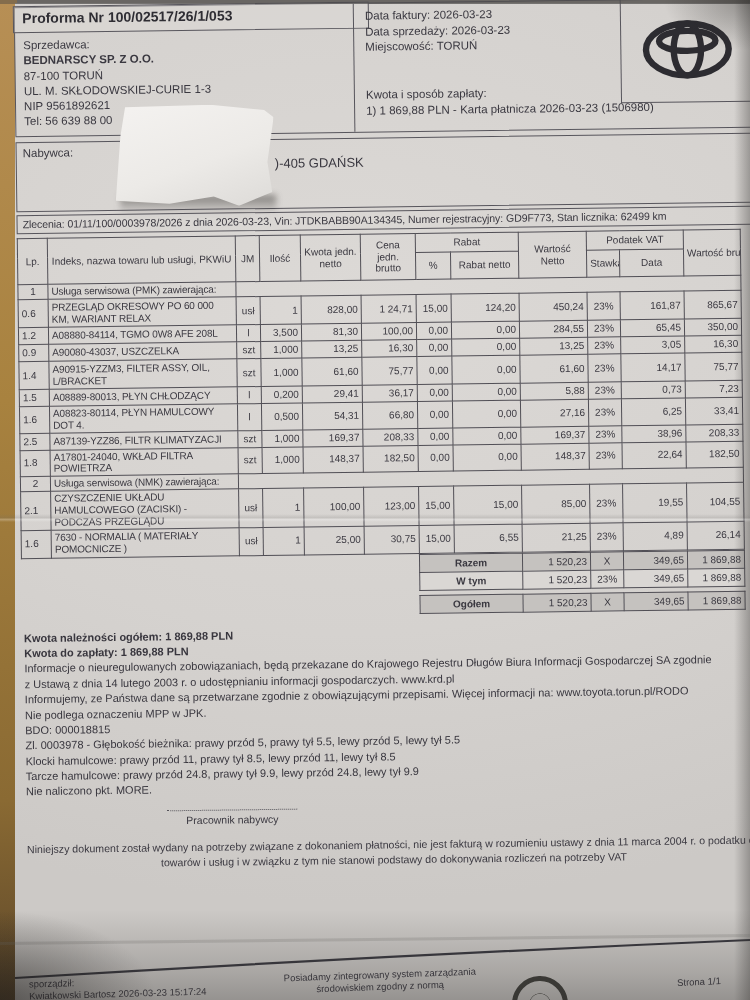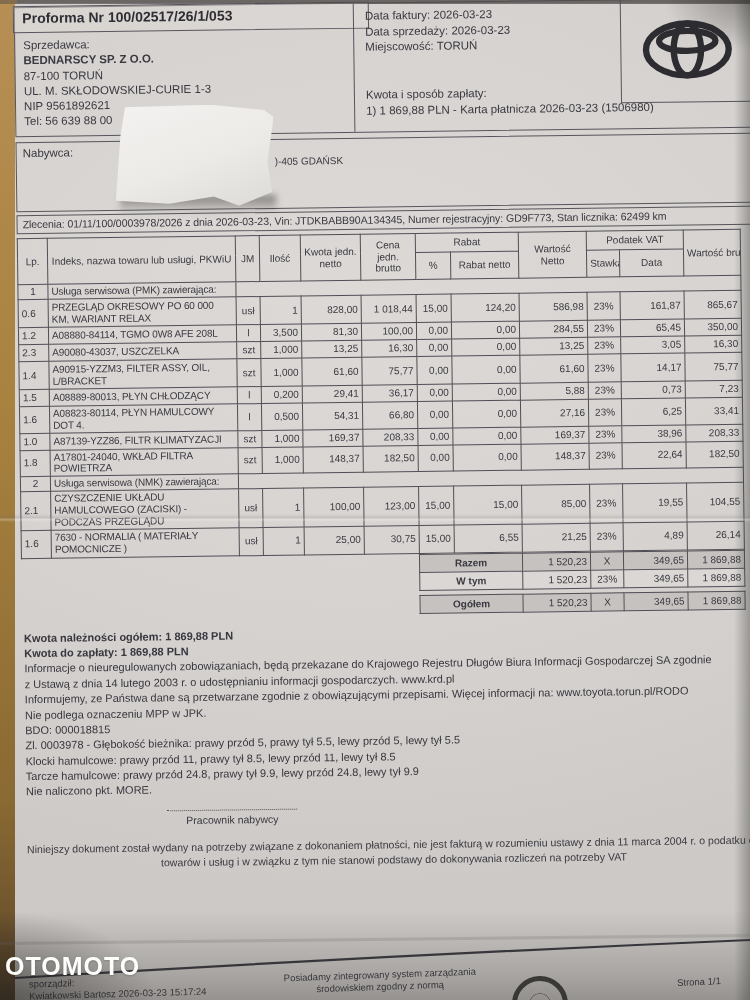--- a/index.html
+++ b/index.html
@@ -43,21 +43,21 @@
   .hdr-div{position:absolute;left:338px;top:0;bottom:0;width:0;border-left:1.4px solid #57555c;}
   .dates{position:absolute;left:350px;top:5px;font-size:11.5px;line-height:1.35;}
   .pay{position:absolute;left:350px;top:84px;font-size:11.5px;line-height:1.35;}
   .logo-cell{position:absolute;right:-1.6px;top:-1.6px;width:132px;height:104px;
     border-left:1.4px solid #57555c;border-bottom:1.4px solid #57555c;
     display:flex;align-items:center;justify-content:center;}
 
   
   .buyer-box{position:relative;margin-top:5px;height:68px;font-size:11.5px;}
   .buyer-label{position:absolute;left:6px;top:4px;}
-  .buyer-frag{position:absolute;left:258px;top:16px;font-size:10px;text-align:center;}
+  .buyer-frag{position:absolute;left:258px;top:16px;font-size:13px;text-align:center;}
   .order-box{margin-top:3px;padding:2px 5px 3px 5px;font-size:10.6px;letter-spacing:-0.1px;}
 
   
   .cover{position:absolute;left:100px;top:100px;width:158px;height:104px;z-index:6;
     background:linear-gradient(160deg,#f4f2f0 0%,#eceae7 55%,#dcdad7 100%);
     clip-path:polygon(6% 2%,60% 0,94% 5%,100% 12%,96% 55%,99% 84%,78% 97%,62% 88%,34% 95%,0 92%,3% 30%);
     transform:rotate(0.6deg);}
   .cover-shadow{position:absolute;left:104px;top:190px;width:156px;height:17px;z-index:5;
     background:linear-gradient(180deg,rgba(52,50,47,0.55),rgba(52,50,47,0.05));
     filter:blur(3px);transform:rotate(0.8deg);}
@@ -194,44 +194,44 @@
             <td class="c">1</td>
             <td class="name">Usługa serwisowa (PMK) zawierająca:</td>
             <td colspan="10"></td>
           </tr>
           <tr class="double">
             <td>0.6</td>
             <td class="name">PRZEGLĄD OKRESOWY PO 60 000 KM, WARIANT RELAX</td>
             <td class="c">usł</td>
             <td class="r">1</td>
             <td class="r">828,00</td>
-            <td class="r">1 018,44</td>
+            <td class="r">1 24,71</td>
             <td class="r">15,00</td>
             <td class="r">124,20</td>
-            <td class="r">586,98</td>
+            <td class="r">450,24</td>
             <td class="c">23%</td>
             <td class="r">161,87</td>
             <td class="r">865,67</td>
           </tr>
           <tr class="single">
             <td>1.2</td>
             <td class="name">A08880-84114, TGMO 0W8 AFE 208L</td>
             <td class="c">l</td>
             <td class="r">3,500</td>
             <td class="r">81,30</td>
             <td class="r">100,00</td>
             <td class="r">0,00</td>
             <td class="r">0,00</td>
             <td class="r">284,55</td>
             <td class="c">23%</td>
             <td class="r">65,45</td>
             <td class="r">350,00</td>
           </tr>
           <tr class="single">
-            <td>2.3</td>
+            <td>0.9</td>
             <td class="name">A90080-43037, USZCZELKA</td>
             <td class="c">szt</td>
             <td class="r">1,000</td>
             <td class="r">13,25</td>
             <td class="r">16,30</td>
             <td class="r">0,00</td>
             <td class="r">0,00</td>
             <td class="r">13,25</td>
             <td class="c">23%</td>
             <td class="r">3,05</td>
@@ -273,21 +273,21 @@
             <td class="r">54,31</td>
             <td class="r">66,80</td>
             <td class="r">0,00</td>
             <td class="r">0,00</td>
             <td class="r">27,16</td>
             <td class="c">23%</td>
             <td class="r">6,25</td>
             <td class="r">33,41</td>
           </tr>
           <tr class="single">
-            <td>1.0</td>
+            <td>2.5</td>
             <td class="name">A87139-YZZ86, FILTR KLIMATYZACJI</td>
             <td class="c">szt</td>
             <td class="r">1,000</td>
             <td class="r">169,37</td>
             <td class="r">208,33</td>
             <td class="r">0,00</td>
             <td class="r">0,00</td>
             <td class="r">169,37</td>
             <td class="c">23%</td>
             <td class="r">38,96</td>
@@ -427,21 +427,20 @@
       <div>Kwiatkowski Bartosz 2026-03-23 15:17:24</div>
     </div>
     <div class="pf-center">
       <div>Posiadamy zintegrowany system zarządzania</div>
       <div>środowiskiem zgodny z normą</div>
     </div>
     <div class="seal"></div>
     <div class="pf-right">Strona 1/1</div>
   </div>
 
-  <div class="watermark">OTOMOTO</div>
 
   <div class="shade">
     <div class="top-strip"></div>
     <div class="right-edge"></div>
     <div class="fold"></div>
     <div class="crease-b"></div>
     <div class="bottom-dark"></div>
     <div class="corner-bl"></div>
     <div class="corner-tr"></div>
   </div>

